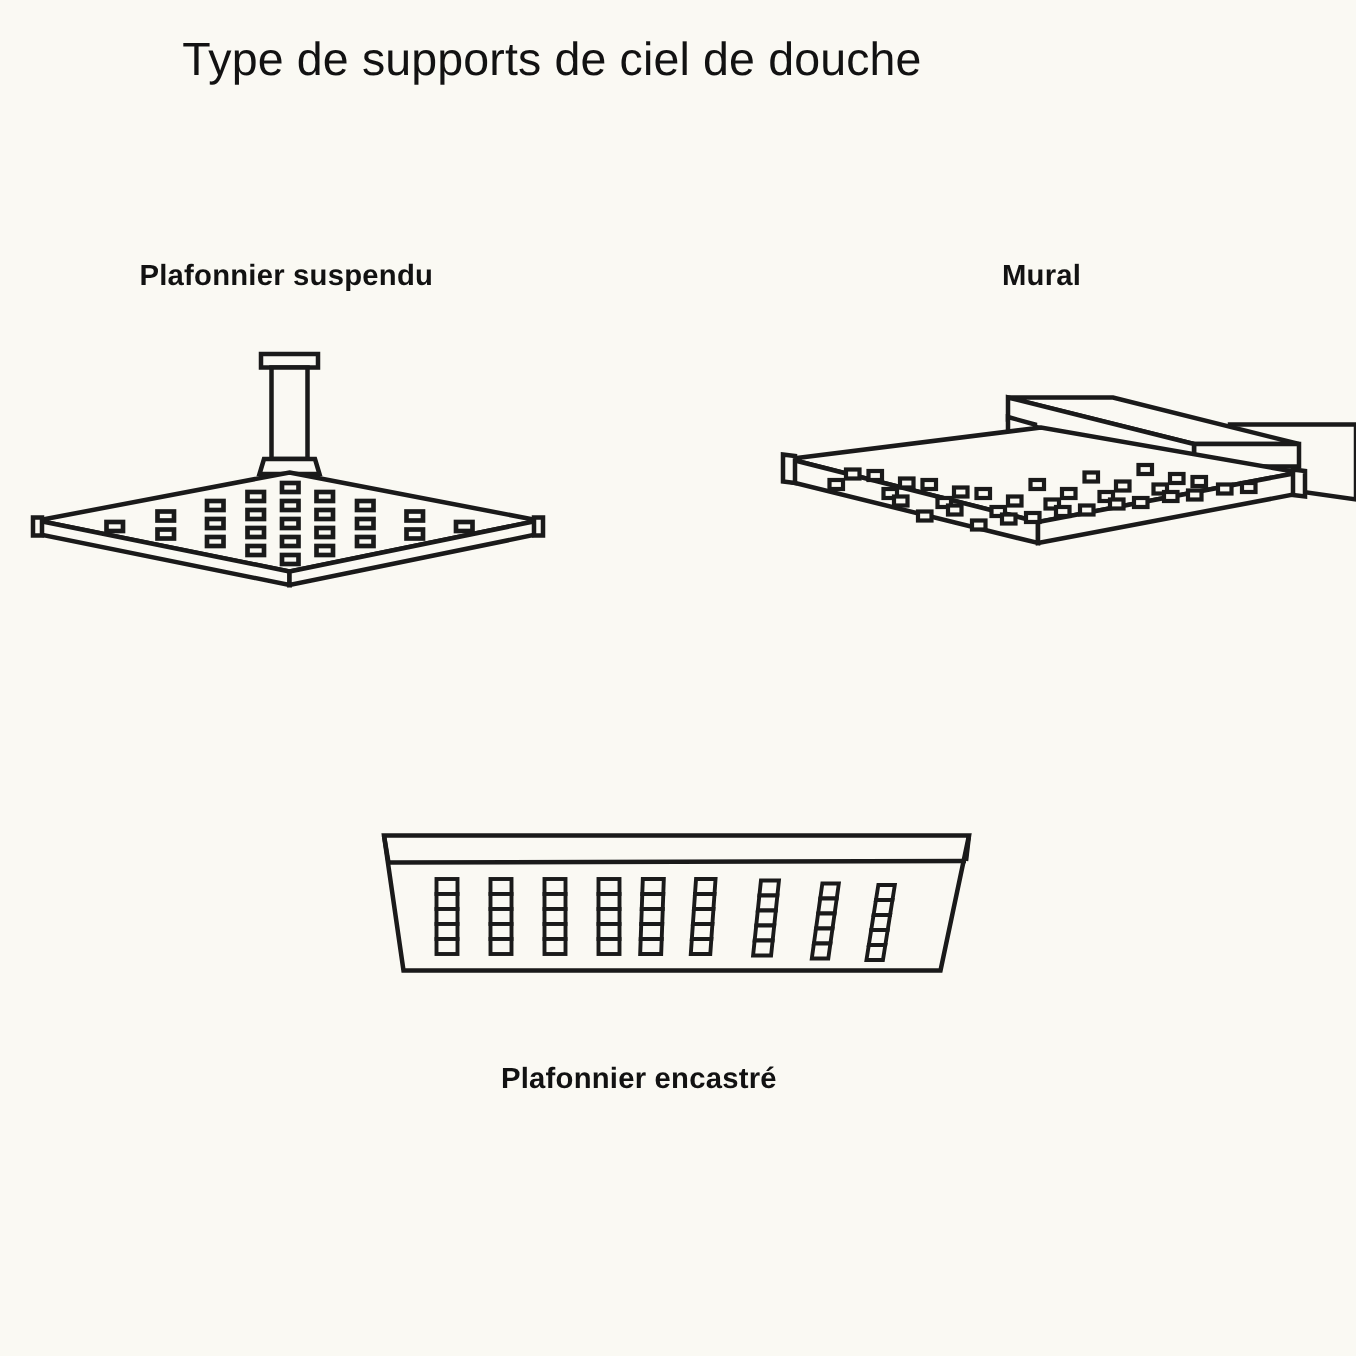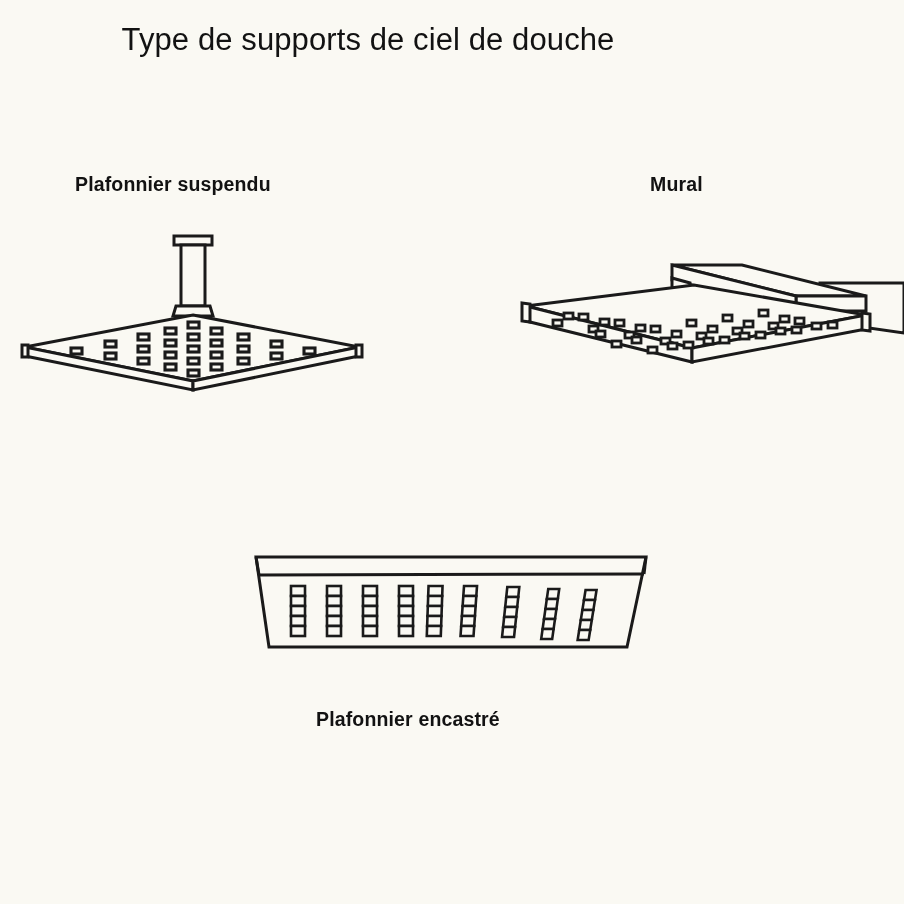--- a/index.html
+++ b/index.html
@@ -35,20 +35,21 @@
     font-stretch: condensed;
   }
 
   .label {
     position: absolute;
     font-size: 19.5px;
     font-weight: bold;
     color: #121212;
     white-space: nowrap;
     letter-spacing: 0.15px;
+    margin-left: 18px;
   }
   .label-pendant { left: 75px;  top: 173px; }
   .label-wall    { left: 650px; top: 173px; text-align: right; }
   .label-recess  { left: 316px; top: 708px; }
 
   svg { display: block; overflow: visible; }
   .ln {
     fill: none;
     stroke: #1a1a1a;
     stroke-width: 3;

